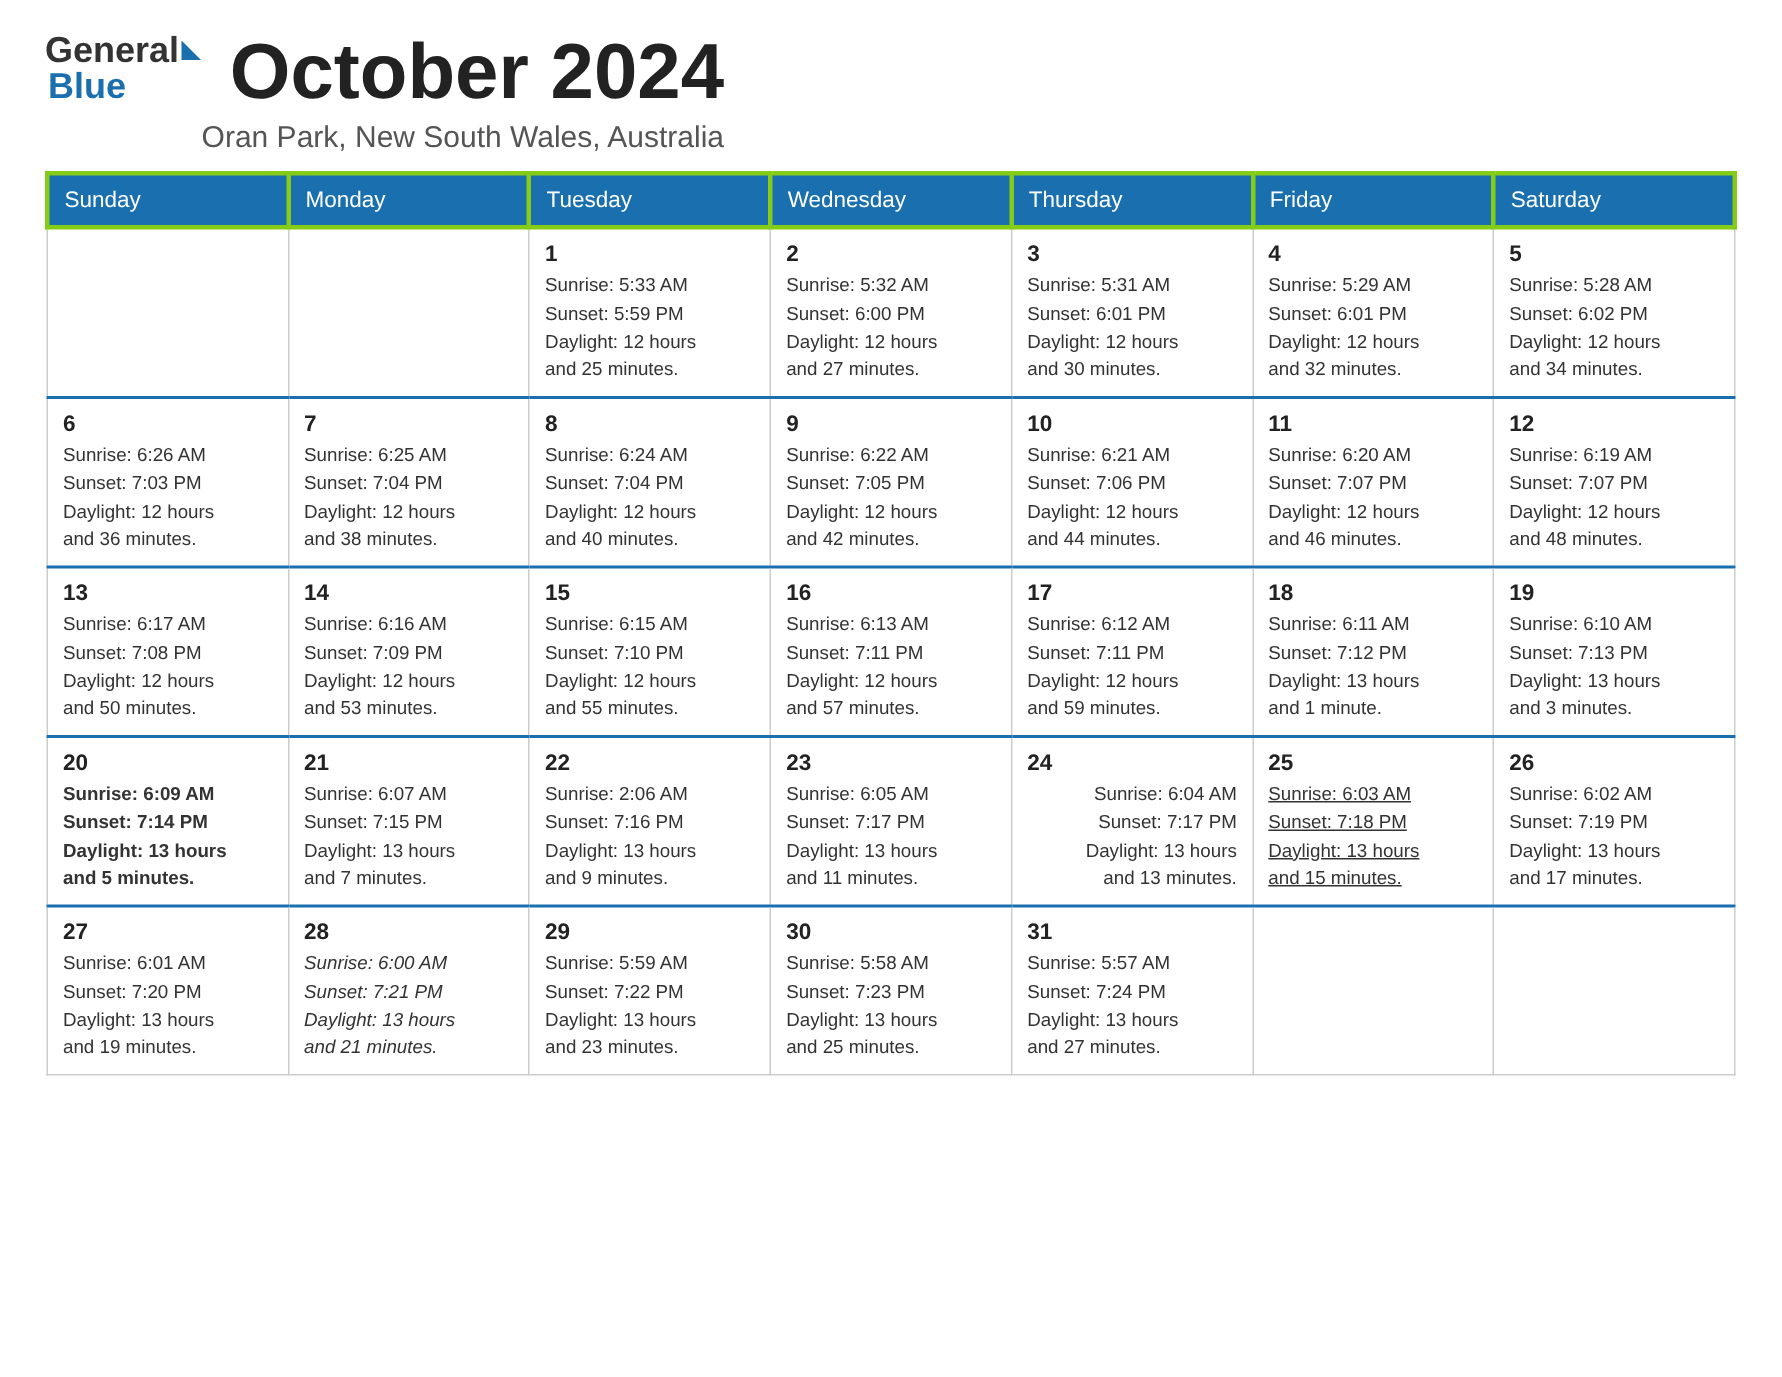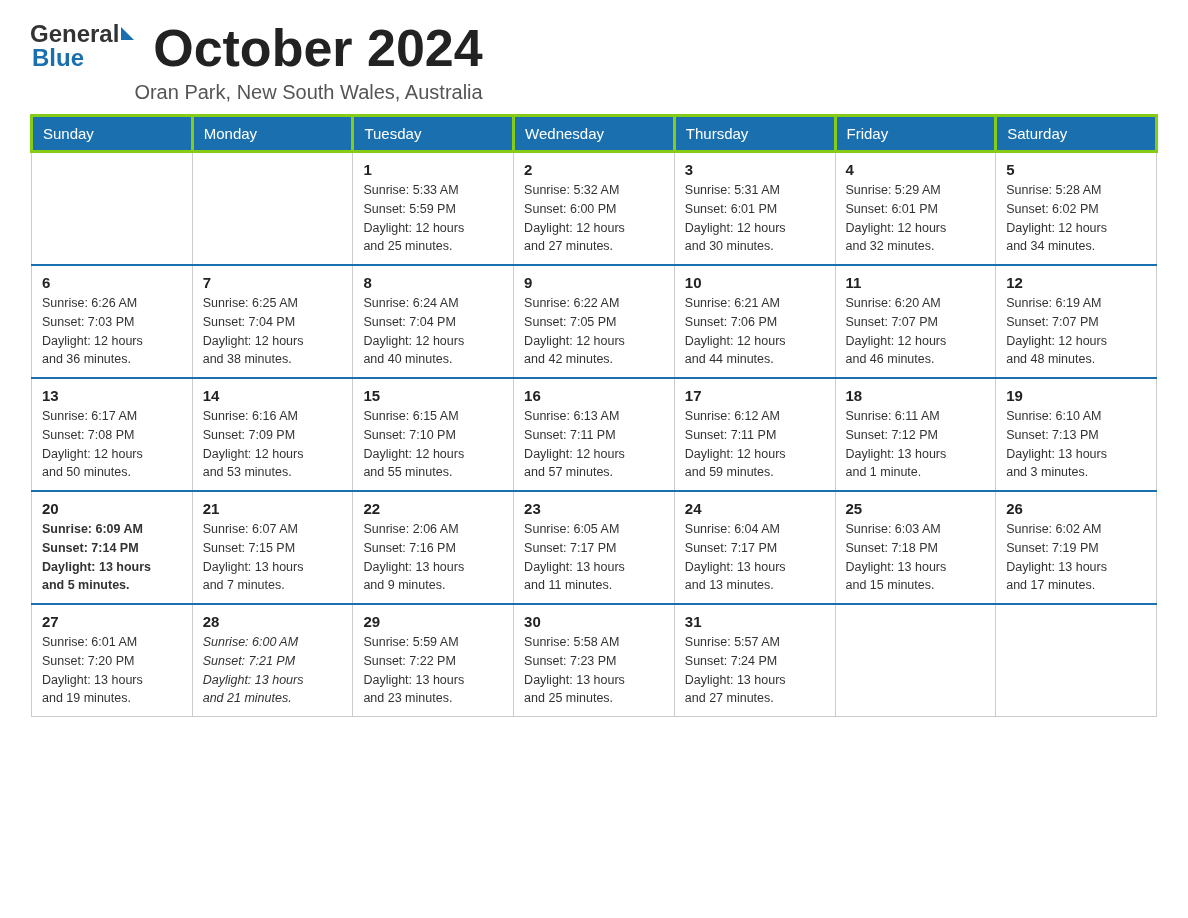--- a/index.html
+++ b/index.html
@@ -301,28 +301,28 @@
         </td>
         <td>
           <span class="day-number">23</span>
           <div class="day-info" style="white-space: pre-line;">Sunrise: 6:05 AM
 Sunset: 7:17 PM
 Daylight: 13 hours
 and 11 minutes.</div>
         </td>
         <td>
           <span class="day-number">24</span>
-          <div class="day-info" style="white-space: pre-line;">Sunrise: 6:04 AM
+          <div class="day-info" style="white-space: pre-line; text-align: right;">Sunrise: 6:04 AM
 Sunset: 7:17 PM
 Daylight: 13 hours
 and 13 minutes.</div>
         </td>
         <td>
           <span class="day-number">25</span>
-          <div class="day-info" style="white-space: pre-line;">Sunrise: 6:03 AM
+          <div class="day-info" style="white-space: pre-line; text-decoration: underline;">Sunrise: 6:03 AM
 Sunset: 7:18 PM
 Daylight: 13 hours
 and 15 minutes.</div>
         </td>
         <td>
           <span class="day-number">26</span>
           <div class="day-info" style="white-space: pre-line;">Sunrise: 6:02 AM
 Sunset: 7:19 PM
 Daylight: 13 hours
 and 17 minutes.</div>

